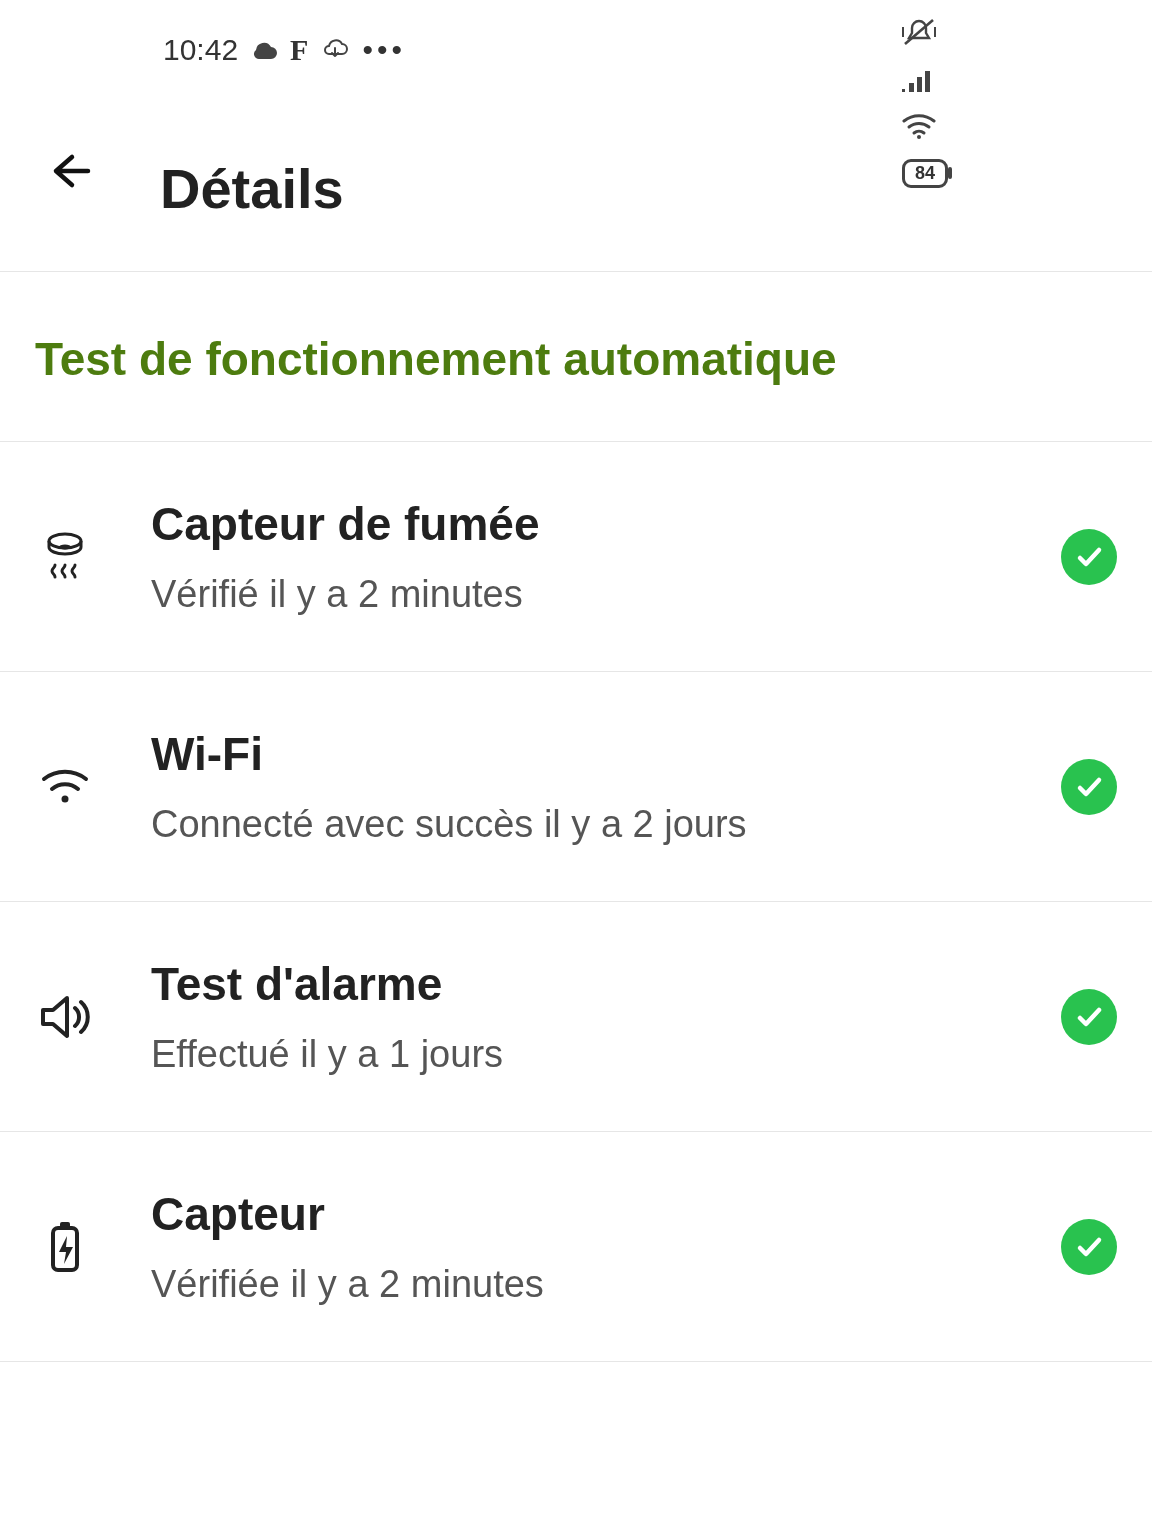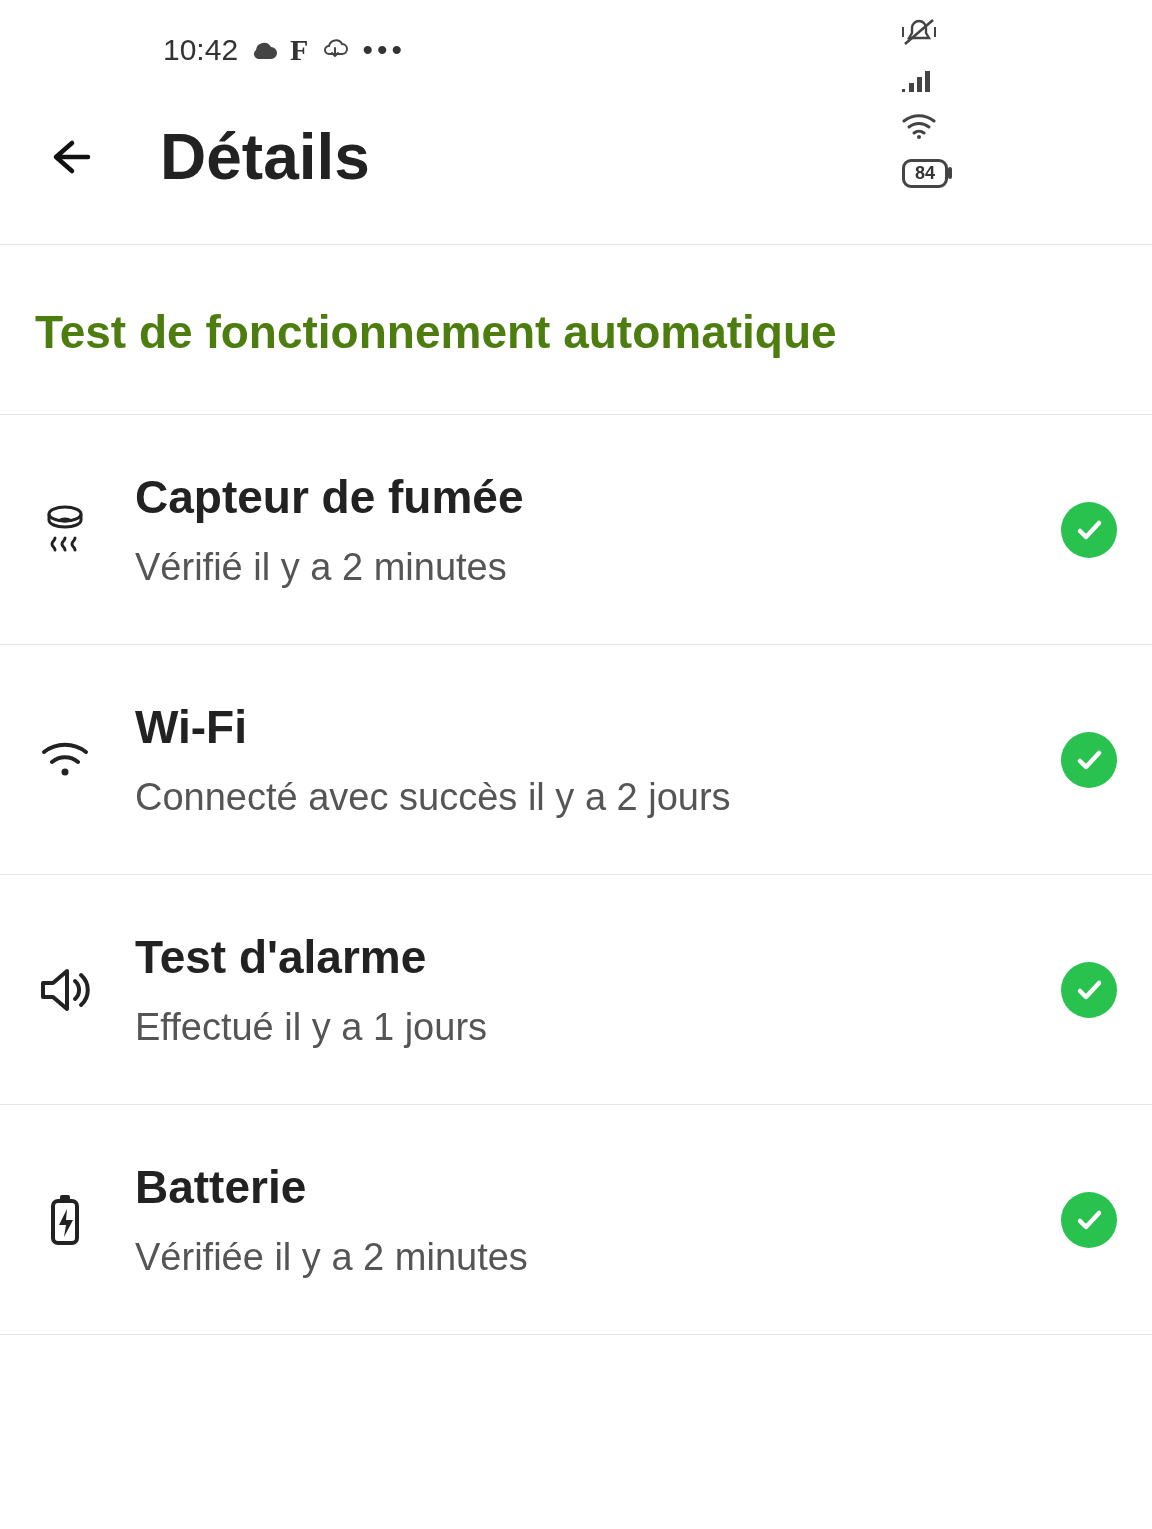--- a/index.html
+++ b/index.html
@@ -7,25 +7,25 @@
   .statusbar { height: 100px; display:flex; align-items:center; justify-content:space-between; padding: 0 140px 0 140px; font-size:30px; font-weight:500; color:#333;margin-left:23px; }
   .status-left { display:flex; align-items:center; gap:12px; }
   .status-right { display:flex; align-items:flex-start; gap:20px;flex-direction:column; }
   .status-right svg, .status-left svg { display:block; }
   .dots { letter-spacing:4px; }
   .battery-pill { border:3px solid #444; border-radius:9px; padding:1px 10px; font-size:18px; font-weight:700; position:relative; }
   .battery-pill::after { content:""; position:absolute; right:-7px; top:50%; transform:translateY(-50%); width:4px; height:12px; background:#444; border-radius:2px; }
 
   .appbar { display:flex; align-items:center; gap:60px; padding: 20px 40px 50px 40px; border-bottom:1px solid #e6e6e6; }
   .appbar .back { width:60px; height:60px; display:flex; align-items:center; justify-content:center; cursor:pointer; }
-  .appbar .title { font-size:64px; font-weight:700; color:#222; }
+  .appbar .title { font-size:56px; font-weight:700; color:#222;margin-top:36px; }
 
   .section-link { padding: 60px 35px 55px 35px; font-size:46px; font-weight:600; color:#4d7c0f; border-bottom:1px solid #e6e6e6; cursor:pointer; }
 
-  .row { display:flex; align-items:center; padding: 55px 35px; border-bottom:1px solid #e6e6e6; gap:40px; }
+  .row { display:flex; align-items:center; padding: 55px 35px; border-bottom:1px solid #e6e6e6; gap:56px; }
   .row .icon-slot { width:60px; display:flex; align-items:center; justify-content:center; flex-shrink:0; }
   .row .texts { flex:1; display:flex; flex-direction:column; gap:14px; }
   .row .title { font-size:46px; font-weight:600; color:#222; }
   .row .subtitle { font-size:38px; font-weight:400; color:#555;margin-top:8px; }
   .row .check { width:56px; height:56px; border-radius:50%; background:#29c24f; display:flex; align-items:center; justify-content:center; flex-shrink:0; }
 </style>
 </head>
 <body>
 
 <div class="statusbar">
@@ -155,21 +155,21 @@
 
 <div class="row">
   <div class="icon-slot">
     <svg width="34" height="54" viewBox="0 0 34 54">
       <rect x="5" y="8" width="24" height="42" rx="5" fill="none" stroke="#222" stroke-width="4"></rect>
       <rect x="12" y="2" width="10" height="6" rx="2" fill="#222"></rect>
       <path d="M19 16l-8 16h7l-2 12 9-17h-7z" fill="#222"></path>
     </svg>
   </div>
   <div class="texts">
-    <div class="title">Batterie</div>
+    <div class="title">Capteur</div>
     <div class="subtitle">Vérifiée il y a 2 minutes</div>
   </div>
   <div class="check">
     <svg width="30" height="30" viewBox="0 0 30 30">
         <path d="M6 16l6 6L25 8" fill="none" stroke="#fff" stroke-width="4.5" stroke-linecap="round" stroke-linejoin="round"></path>
       </svg>
   </div>
 </div>
 
 </body></html>

